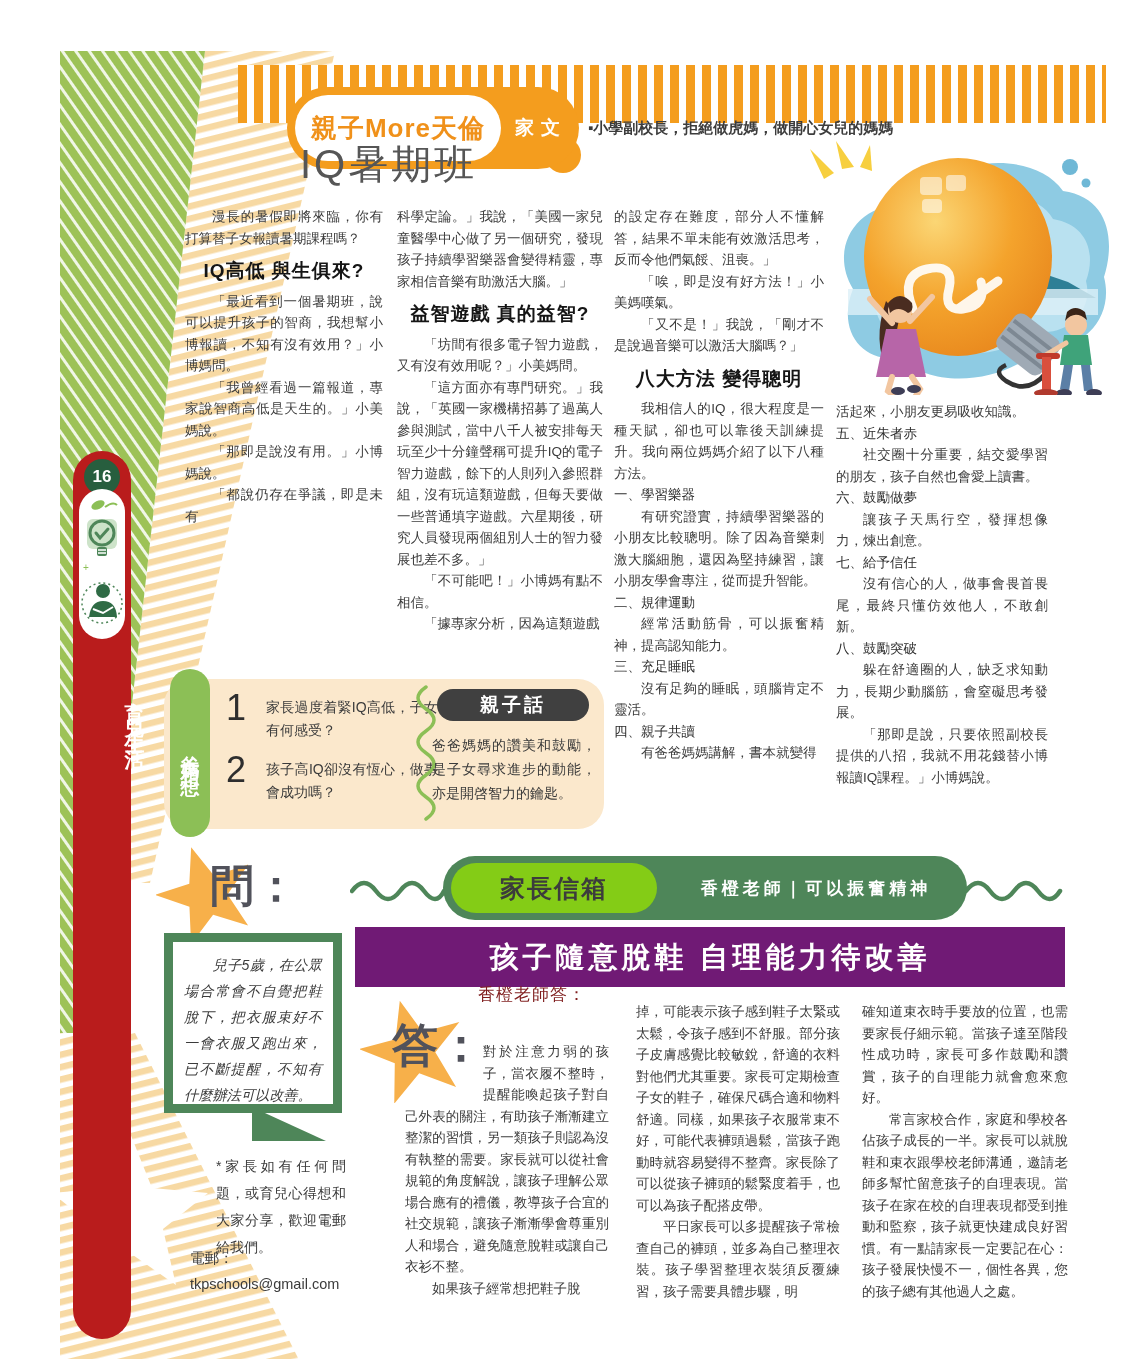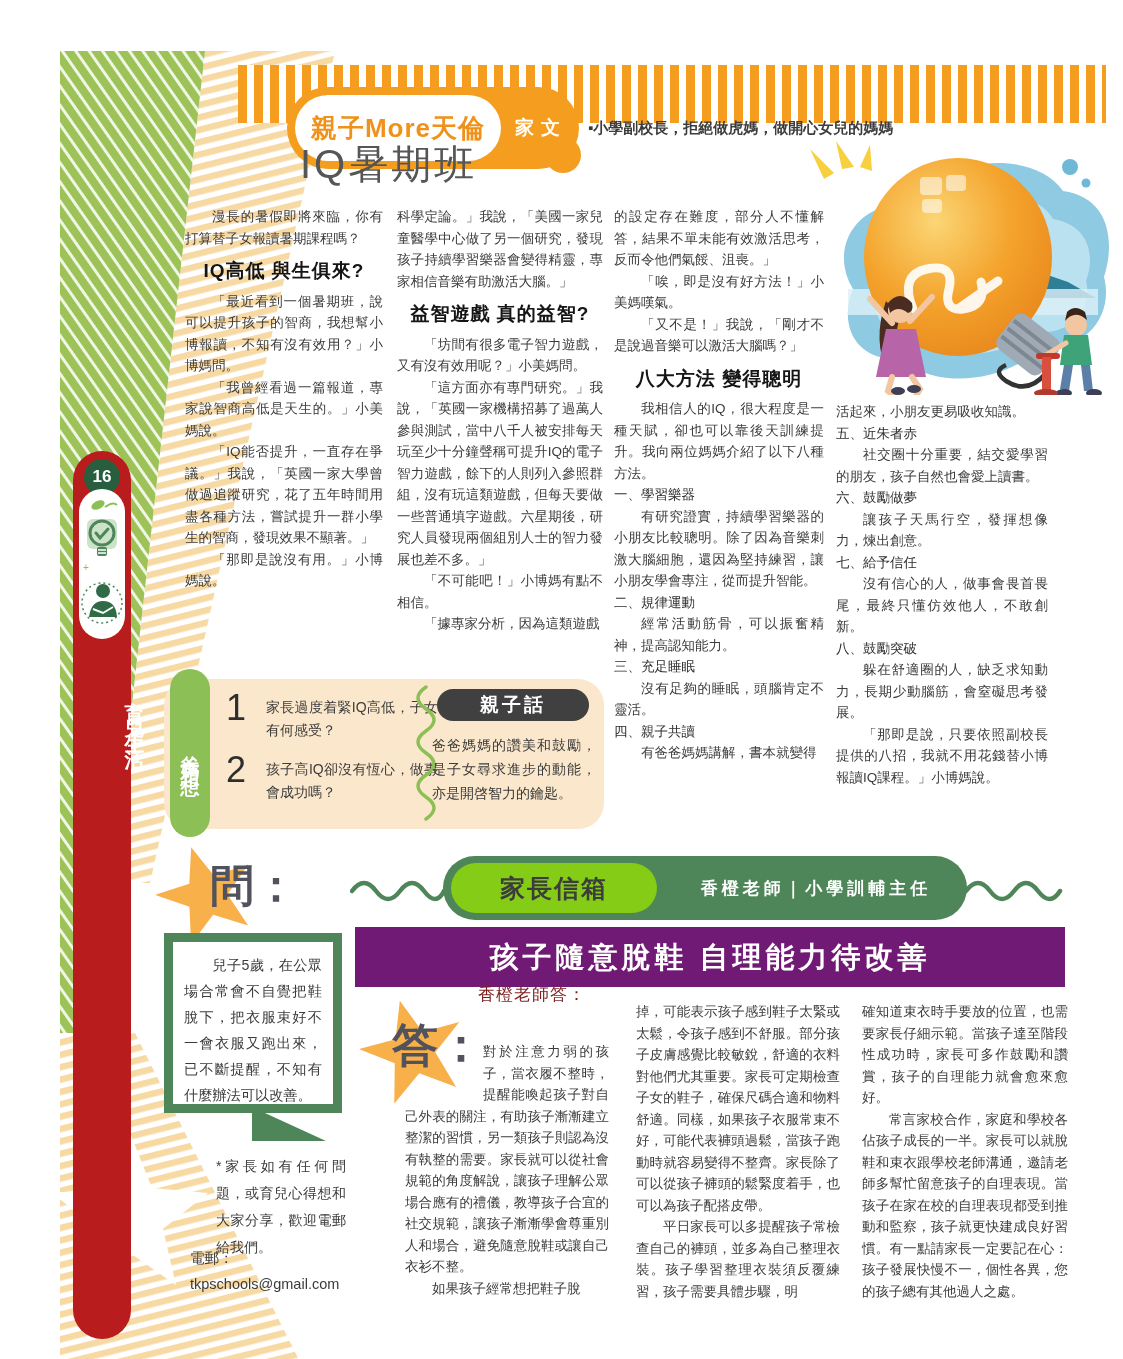--- a/index.html
+++ b/index.html
@@ -53,21 +53,21 @@
   .green-banner{left:355px;top:924px;width:710px;height:60px;background:#701a75;z-index:2;
     color:#fff;font-size:29px;font-weight:bold;letter-spacing:4px;text-align:center;line-height:60px;}
   
   .q-star{left:156px;top:840px;z-index:2;}
   .a-star{left:360px;top:994px;z-index:2;}
   .qa-label{font-size:44px;font-weight:bold;color:#51525B;z-index:3;}
   .q-label{left:210px;top:854px;}
   .a-label{left:392px;top:1012px;font-size:46px;}
   .bubble{left:164px;top:930px;width:178px;height:180px;background:#fff;border:9px solid #4E8659;box-sizing:border-box;
     z-index:2;padding:10px 11px;font-size:14.2px;line-height:26px;text-align:justify;}
-  .bubble p{text-indent:2em;}
+  .bubble p{text-indent:2em;font-style:italic;}
   .bubble-tail{left:252px;top:1104px;z-index:2;}
   .note{left:216px;top:1150px;width:130px;font-size:14px;line-height:27px;text-align:justify;z-index:2;}
   .email-block{left:190px;top:1242px;font-size:14.5px;line-height:26px;z-index:2;}
   .ans-heading{left:478px;top:980px;font-size:17px;font-weight:normal;color:#7f1d1d;letter-spacing:1px;z-index:2;}
   .colA{left:405px;top:1038px;width:204px;}
   .colB{left:636px;top:998px;width:204px;}
   .colC{left:862px;top:998px;width:206px;}
   .star-gap{float:left;width:78px;height:46px;}
   
   .side-bar{left:73px;top:448px;width:58px;height:888px;background:#b91c1c;border-radius:29px;z-index:2;}
@@ -166,22 +166,22 @@
       <rect x="234" y="218" width="9" height="36" fill="#D94F3D"></rect>
       <ellipse cx="238" cy="254" rx="12" ry="4" fill="#B03A2E"></ellipse>
     </g>
   </svg>
 
   <div class="abs col col1">
     <p class="ind">漫長的暑假即將來臨，你有打算替子女報讀暑期課程嗎？</p>
     <div class="col-head">IQ高低 與生俱來?</div>
     <p class="ind">「最近看到一個暑期班，說可以提升孩子的智商，我想幫小博報讀，不知有沒有效用？」小博媽問。</p>
     <p class="ind">「我曾經看過一篇報道，專家說智商高低是天生的。」小美媽說。</p>
-    <p class="ind">「IQ能否提升，一直存在爭議。」我說，「英國一家大學曾做過追蹤研究，花了五年時間用盡各種方法，嘗試提升一群小學生的智商，發現效果不顯著。」</p>
     <p class="ind">「那即是說沒有用。」小博媽說。</p>
+    <p class="ind">「都說仍存在爭議，即是未有</p>
   </div>
 
   <div class="abs col col2">
     <p>科學定論。」我說，「美國一家兒童醫學中心做了另一個研究，發現孩子持續學習樂器會變得精靈，專家相信音樂有助激活大腦。」</p>
     <div class="col-head">益智遊戲 真的益智?</div>
     <p class="ind">「坊間有很多電子智力遊戲，又有沒有效用呢？」小美媽問。</p>
     <p class="ind">「這方面亦有專門研究。」我說，「英國一家機構招募了過萬人參與測試，當中八千人被安排每天玩至少十分鐘聲稱可提升IQ的電子智力遊戲，餘下的人則列入參照群組，沒有玩這類遊戲，但每天要做一些普通填字遊戲。六星期後，研究人員發現兩個組別人士的智力發展也差不多。」</p>
     <p class="ind">「不可能吧！」小博媽有點不相信。</p>
     <p class="ind">「據專家分析，因為這類遊戲</p>
   </div>
@@ -226,21 +226,21 @@
     </svg>
     <div class="tip-pill">親子話</div>
     <div class="tip-text">爸爸媽媽的讚美和鼓勵，是子女尋求進步的動能，亦是開啓智力的鑰匙。</div>
   </div>
 
   <svg class="abs wavy" style="left:350px;top:872px;" width="96" height="28" aria-hidden="true">
     <path d="M2,16 q12,-16 24,0 t24,0 t24,0 t20,0" stroke="#4E8659" stroke-width="4.5" fill="none" stroke-linecap="round"></path>
   </svg>
   <div class="abs mb-pill">
     <div class="mb-inner">家長信箱</div>
-    <div class="mb-author">香橙老師｜小學訓輔主任</div>
+    <div class="mb-author">香橙老師｜可以振奮精神</div>
   </div>
   <svg class="abs wavy" style="left:964px;top:872px;" width="100" height="28" aria-hidden="true">
     <path d="M2,16 q12,-16 24,0 t24,0 t24,0 t22,0" stroke="#4E8659" stroke-width="4.5" fill="none" stroke-linecap="round"></path>
   </svg>
 
   <div class="abs green-banner">孩子隨意脫鞋 自理能力待改善</div>
 
   <svg class="abs q-star" width="100" height="100" aria-hidden="true">
     <polygon points="50,2 63,36 99,36 70,58 80,94 50,73 20,94 30,58 1,36 37,36" fill="#F7B04A" transform="rotate(-18 50 50)"></polygon>
   </svg>

